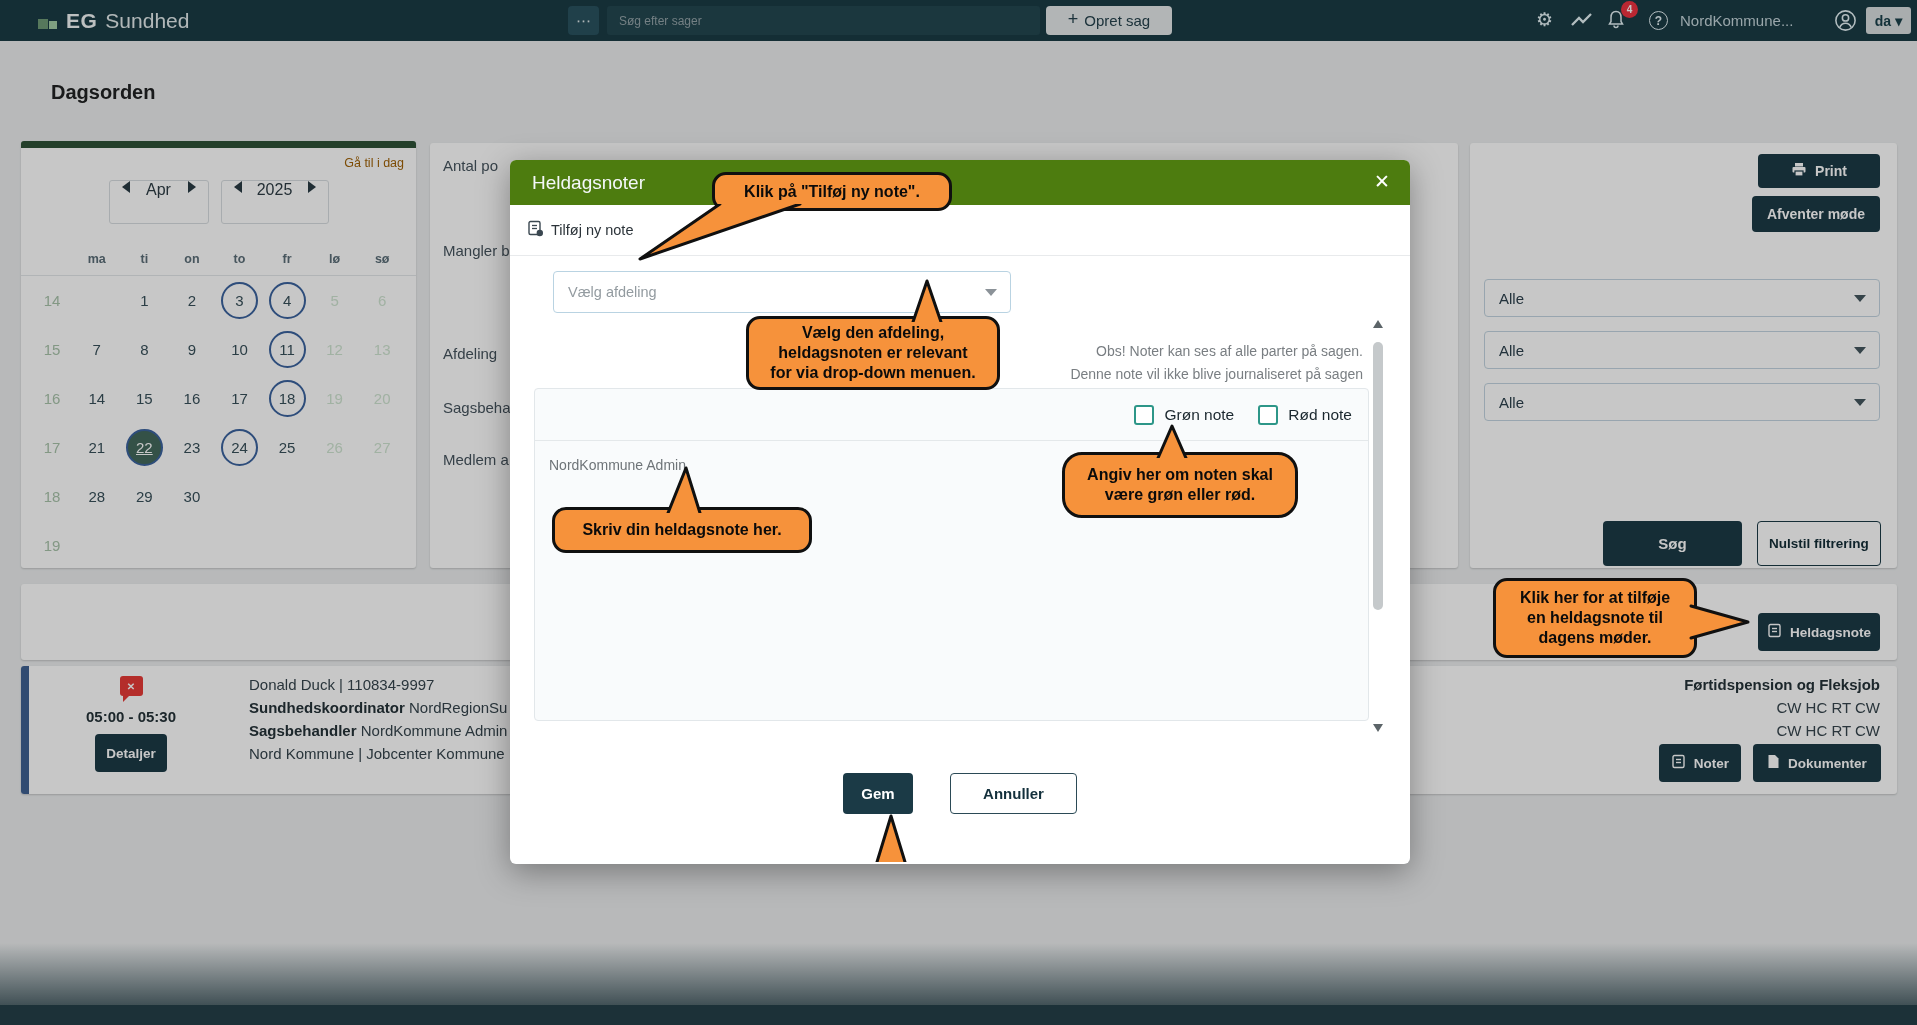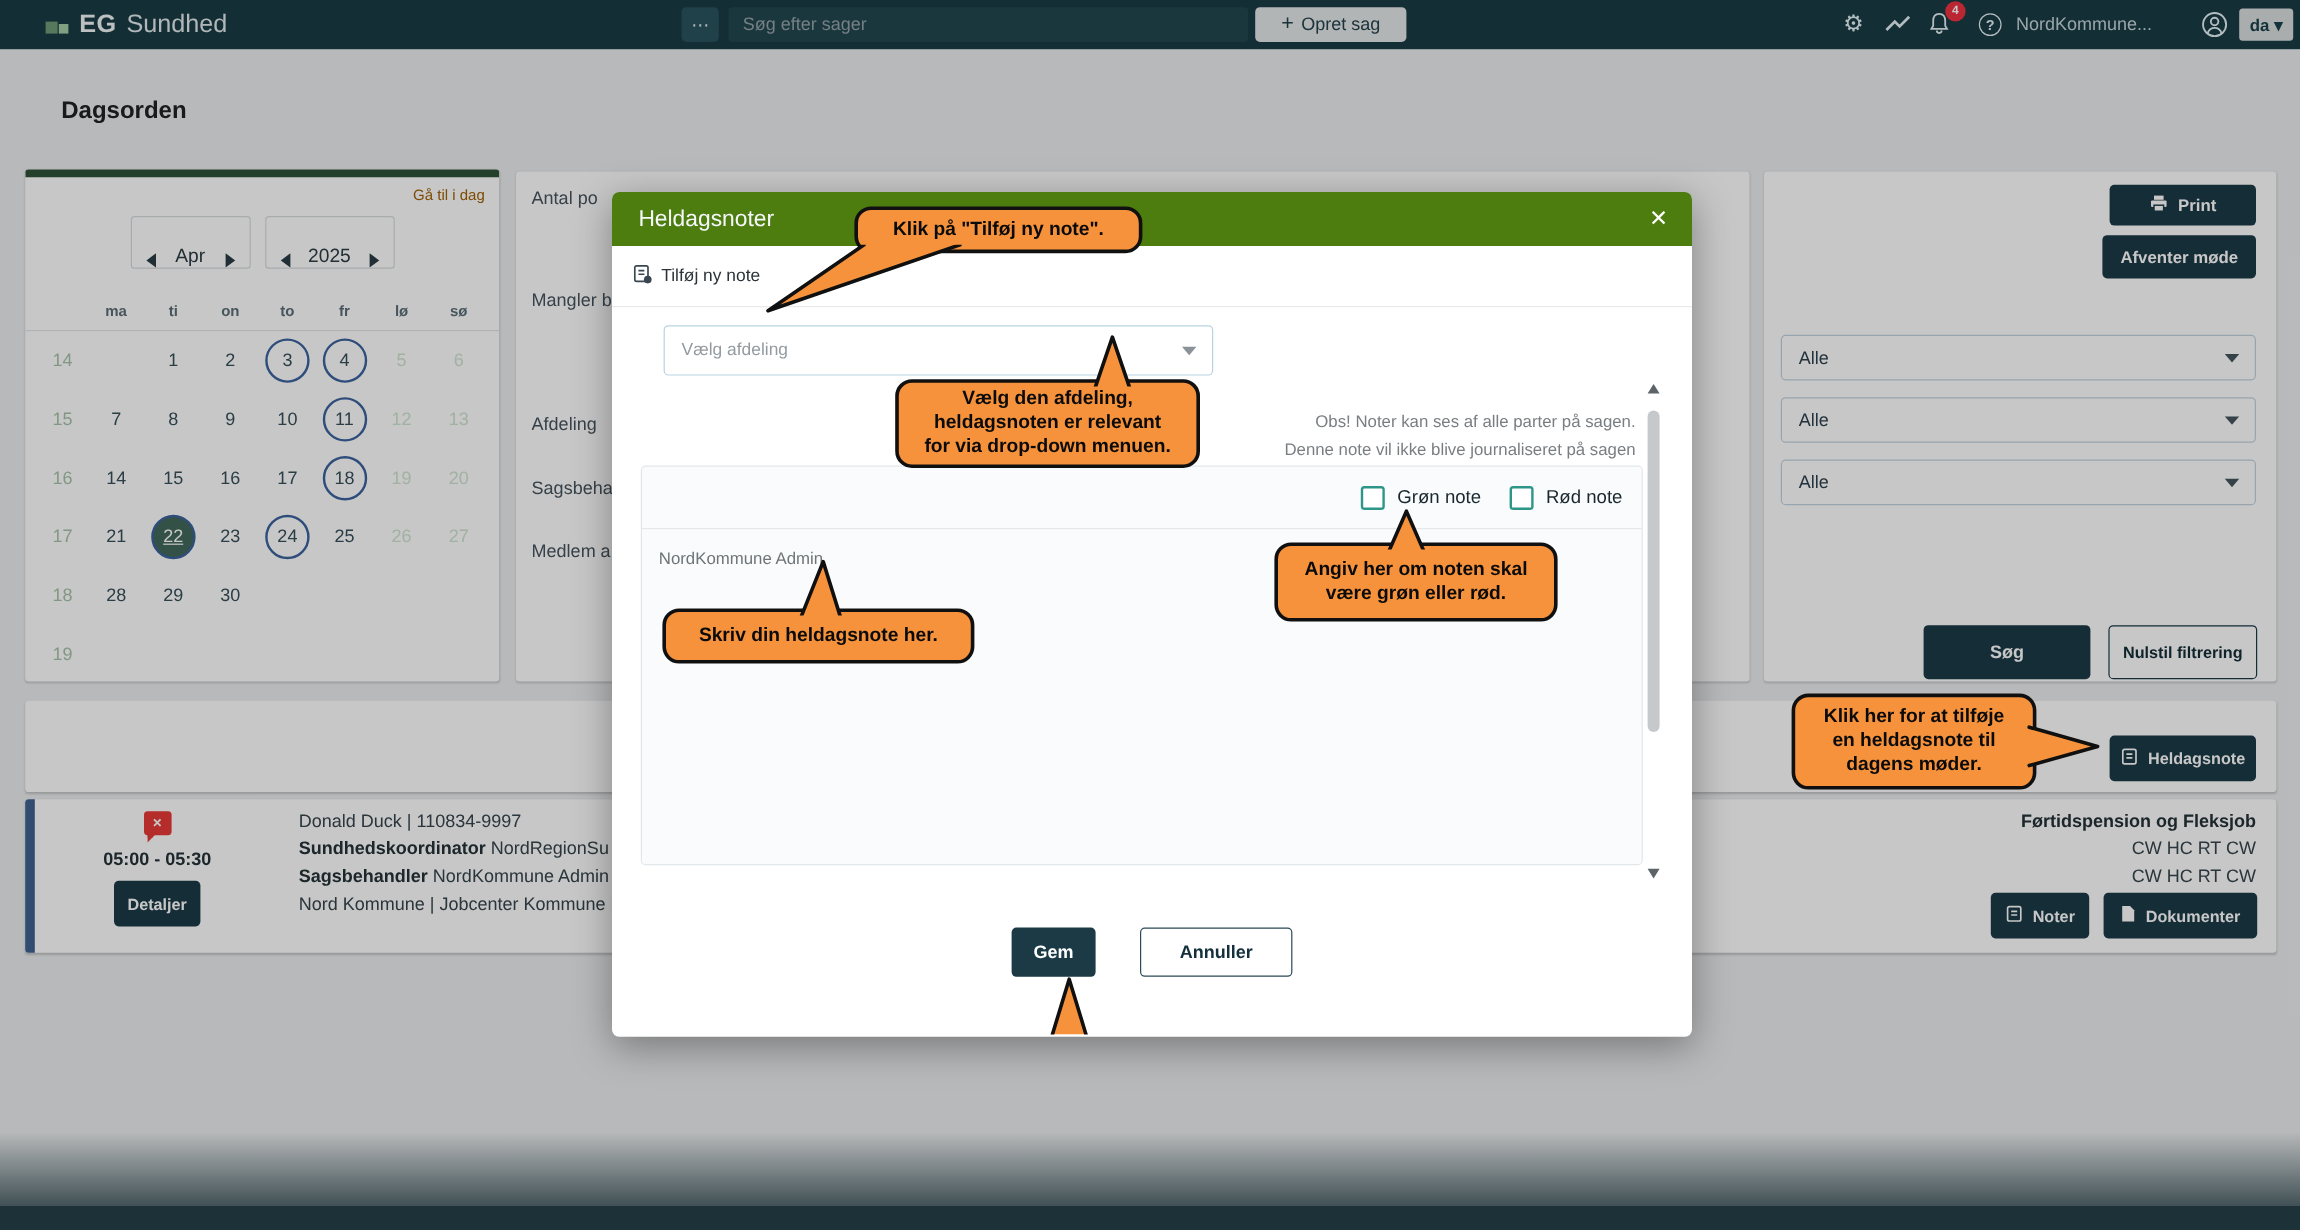--- a/index.html
+++ b/index.html
@@ -8,21 +8,21 @@
   #app { position:absolute; inset:0; }
 
   
   [data-name="topbar"] { position:absolute; left:0; top:0; width:1917px; height:41px; background:#1a3b45; z-index:10; }
   [data-name="brand"] { position:absolute; left:38px; top:0; height:41px; display:flex; align-items:center; }
   .sq1 { width:10px; height:10px; background:#6f9a77; display:inline-block; margin-top:10px; }
   .sq2 { width:8px; height:8px; background:#a3cda6; display:inline-block; margin-left:1px; margin-top:-8px; }
   [data-name="brand-eg"] { color:#f2f6f7; font-size:21px; font-weight:bold; margin-left:9px; letter-spacing:.5px; }
   [data-name="brand-product"] { color:#e3ebec; font-size:21px; font-weight:400; margin-left:8px; }
   [data-name="more-button"] { position:absolute; left:568px; top:6px; width:31px; height:29px; background:#29525f; border-radius:4px; color:#dfe9eb; font-size:15px; display:flex; align-items:center; justify-content:center; cursor:pointer; }
-  [data-name="global-search-input"] { position:absolute; left:607px; top:6px; width:433px; height:29px; background:#234750; border:none; border-radius:3px; color:#d7e0e2; font-size:15px; padding:0 12px; font-family:"Liberation Sans",sans-serif; }
+  [data-name="global-search-input"] { position:absolute; left:607px; top:6px; width:433px; height:29px; background:#234750; border:none; border-radius:3px; color:#d7e0e2; font-size:12px; padding:0 12px; font-family:"Liberation Sans",sans-serif; }
   [data-name="global-search-input"]::placeholder { color:#95a4a9; }
   [data-name="create-case-button"] { position:absolute; left:1046px; top:6px; width:126px; height:29px; background:#e4e8e9; border:none; border-radius:4px; color:#26424d; font-size:15px; display:flex; align-items:center; justify-content:center; gap:6px; cursor:pointer; font-family:"Liberation Sans",sans-serif; }
   [data-name="plus-icon"] { font-size:18px; font-weight:400; margin-top:-2px; }
   .tb-ic { position:absolute; cursor:pointer; color:#e5f2f5; }
   [data-name="gear-icon"] { left:1536px; top:8px; font-size:19px; }
   [data-name="trend-icon"] { left:1571px; top:13px; }
   [data-name="bell-icon"] { left:1606px; top:9px; }
   [data-name="notification-badge"] { position:absolute; left:1621px; top:1px; width:17px; height:17px; border-radius:50%; background:#ef3340; color:#fff; font-size:10px; font-weight:bold; display:flex; align-items:center; justify-content:center; z-index:2; }
   [data-name="help-icon"] { left:1649px; top:11px; width:19px; height:19px; border:1.7px solid #e5f2f5; border-radius:50%; font-size:12px; font-weight:bold; display:flex; align-items:center; justify-content:center; }
   [data-name="org-label"] { position:absolute; left:1680px; top:0; height:41px; line-height:41px; color:#c5d5da; font-size:15px; }
@@ -30,21 +30,21 @@
   [data-name="language-selector"] { position:absolute; left:1866px; top:7px; width:45px; height:27px; background:#d9dedf; border-radius:3px; color:#1a404b; font-size:14px; font-weight:bold; display:flex; align-items:center; justify-content:center; gap:4px; cursor:pointer; }
 
   [data-name="page-title"] { position:absolute; left:51px; top:81px; font-size:20px; font-weight:bold; color:#202223; }
 
   .card { position:absolute; background:#fff; border-radius:3px; box-shadow:0 1px 2px rgba(0,0,0,.18); }
 
   
   [data-name="calendar-card"] { left:21px; top:141px; width:395px; height:427px; border-top:7px solid #2f5238; }
   [data-name="go-to-today-link"] { position:absolute; right:12px; top:8px; font-size:12.5px; color:#a16207; cursor:pointer; }
   .spin-row { display:flex; justify-content:center; gap:12px; margin-top:32px; }
-  .spin { display:flex; align-items:flex-end; justify-content:space-between; border:1px solid #d8dde0; border-radius:3px; height:44px; padding:0 12px; }
+  .spin { display:flex; align-items:flex-start; justify-content:space-between; border:1px solid #d8dde0; border-radius:3px; height:44px; padding:0 12px; }
   .spin-month { width:100px; } .spin-year { width:108px; }
   .spin-label { font-size:16px; color:#2d3c44; }
   .tri-l { width:0; height:0; border-top:6px solid transparent; border-bottom:6px solid transparent; border-right:8px solid #2a3b44; cursor:pointer; }
   .tri-r { width:0; height:0; border-top:6px solid transparent; border-bottom:6px solid transparent; border-left:8px solid #2a3b44; cursor:pointer; }
   .cal-grid-head, .cal-row { display:grid; grid-template-columns:42px repeat(7,1fr); align-items:center; justify-items:center; padding:0 10px; }
   .cal-grid-head { margin-top:26px; height:26px; border-bottom:1px solid #e3e7e9; padding-bottom:8px; }
   .cal-dh { font-size:12.5px; font-weight:bold; color:#5b6e78; }
   .cal-row { height:49px; }
   .cal-wk { color:#a8c3aa; font-size:15px; }
   .cal-day { width:37px; height:37px; display:flex; align-items:center; justify-content:center; border-radius:50%; font-size:15px; color:#38505a; cursor:pointer; }
@@ -110,21 +110,21 @@
   [data-name="modal-scrollbar-thumb"] { position:absolute; left:1px; top:22px; width:10px; height:268px; background:#c5c9cb; border-radius:5px; cursor:pointer; }
   .m-actions { position:absolute; left:0; top:613px; width:900px; display:flex; justify-content:center; gap:37px; }
   [data-name="save-button"] { width:70px; height:41px; font-size:15px; }
   [data-name="cancel-button"] { width:127px; height:41px; background:#fff; border:1px solid #2b4a56; border-radius:4px; color:#13303c; font-size:15px; font-weight:bold; cursor:pointer; font-family:"Liberation Sans",sans-serif; }
 
   
   .callout { position:absolute; background:#f6923b; border:3px solid #101010; border-radius:14px; color:#0b0b0b; font-size:16px; font-weight:bold; text-align:center; white-space:pre-line; line-height:20px; z-index:60; display:flex; align-items:center; justify-content:center; }
   .tail { position:absolute; z-index:61; }
   [data-name="callout-add-note"] { left:712px; top:172px; width:240px; height:39px; }
   [data-name="callout-department"] { left:746px; top:316px; width:254px; height:74px; }
-  [data-name="callout-color"] { left:1062px; top:452px; width:236px; height:66px; }
+  [data-name="callout-color"] { left:1062px; top:452px; width:236px; height:66px;border-radius:20px; }
   [data-name="callout-write"] { left:552px; top:507px; width:260px; height:46px; }
   [data-name="callout-open"] { left:1493px; top:578px; width:204px; height:80px; }
   [data-name="callout-save"] { left:779px; top:856px; width:230px; height:112px; }
 </style>
 </head>
 <body>
 
 <div id="app">
 
   <div data-name="topbar">

